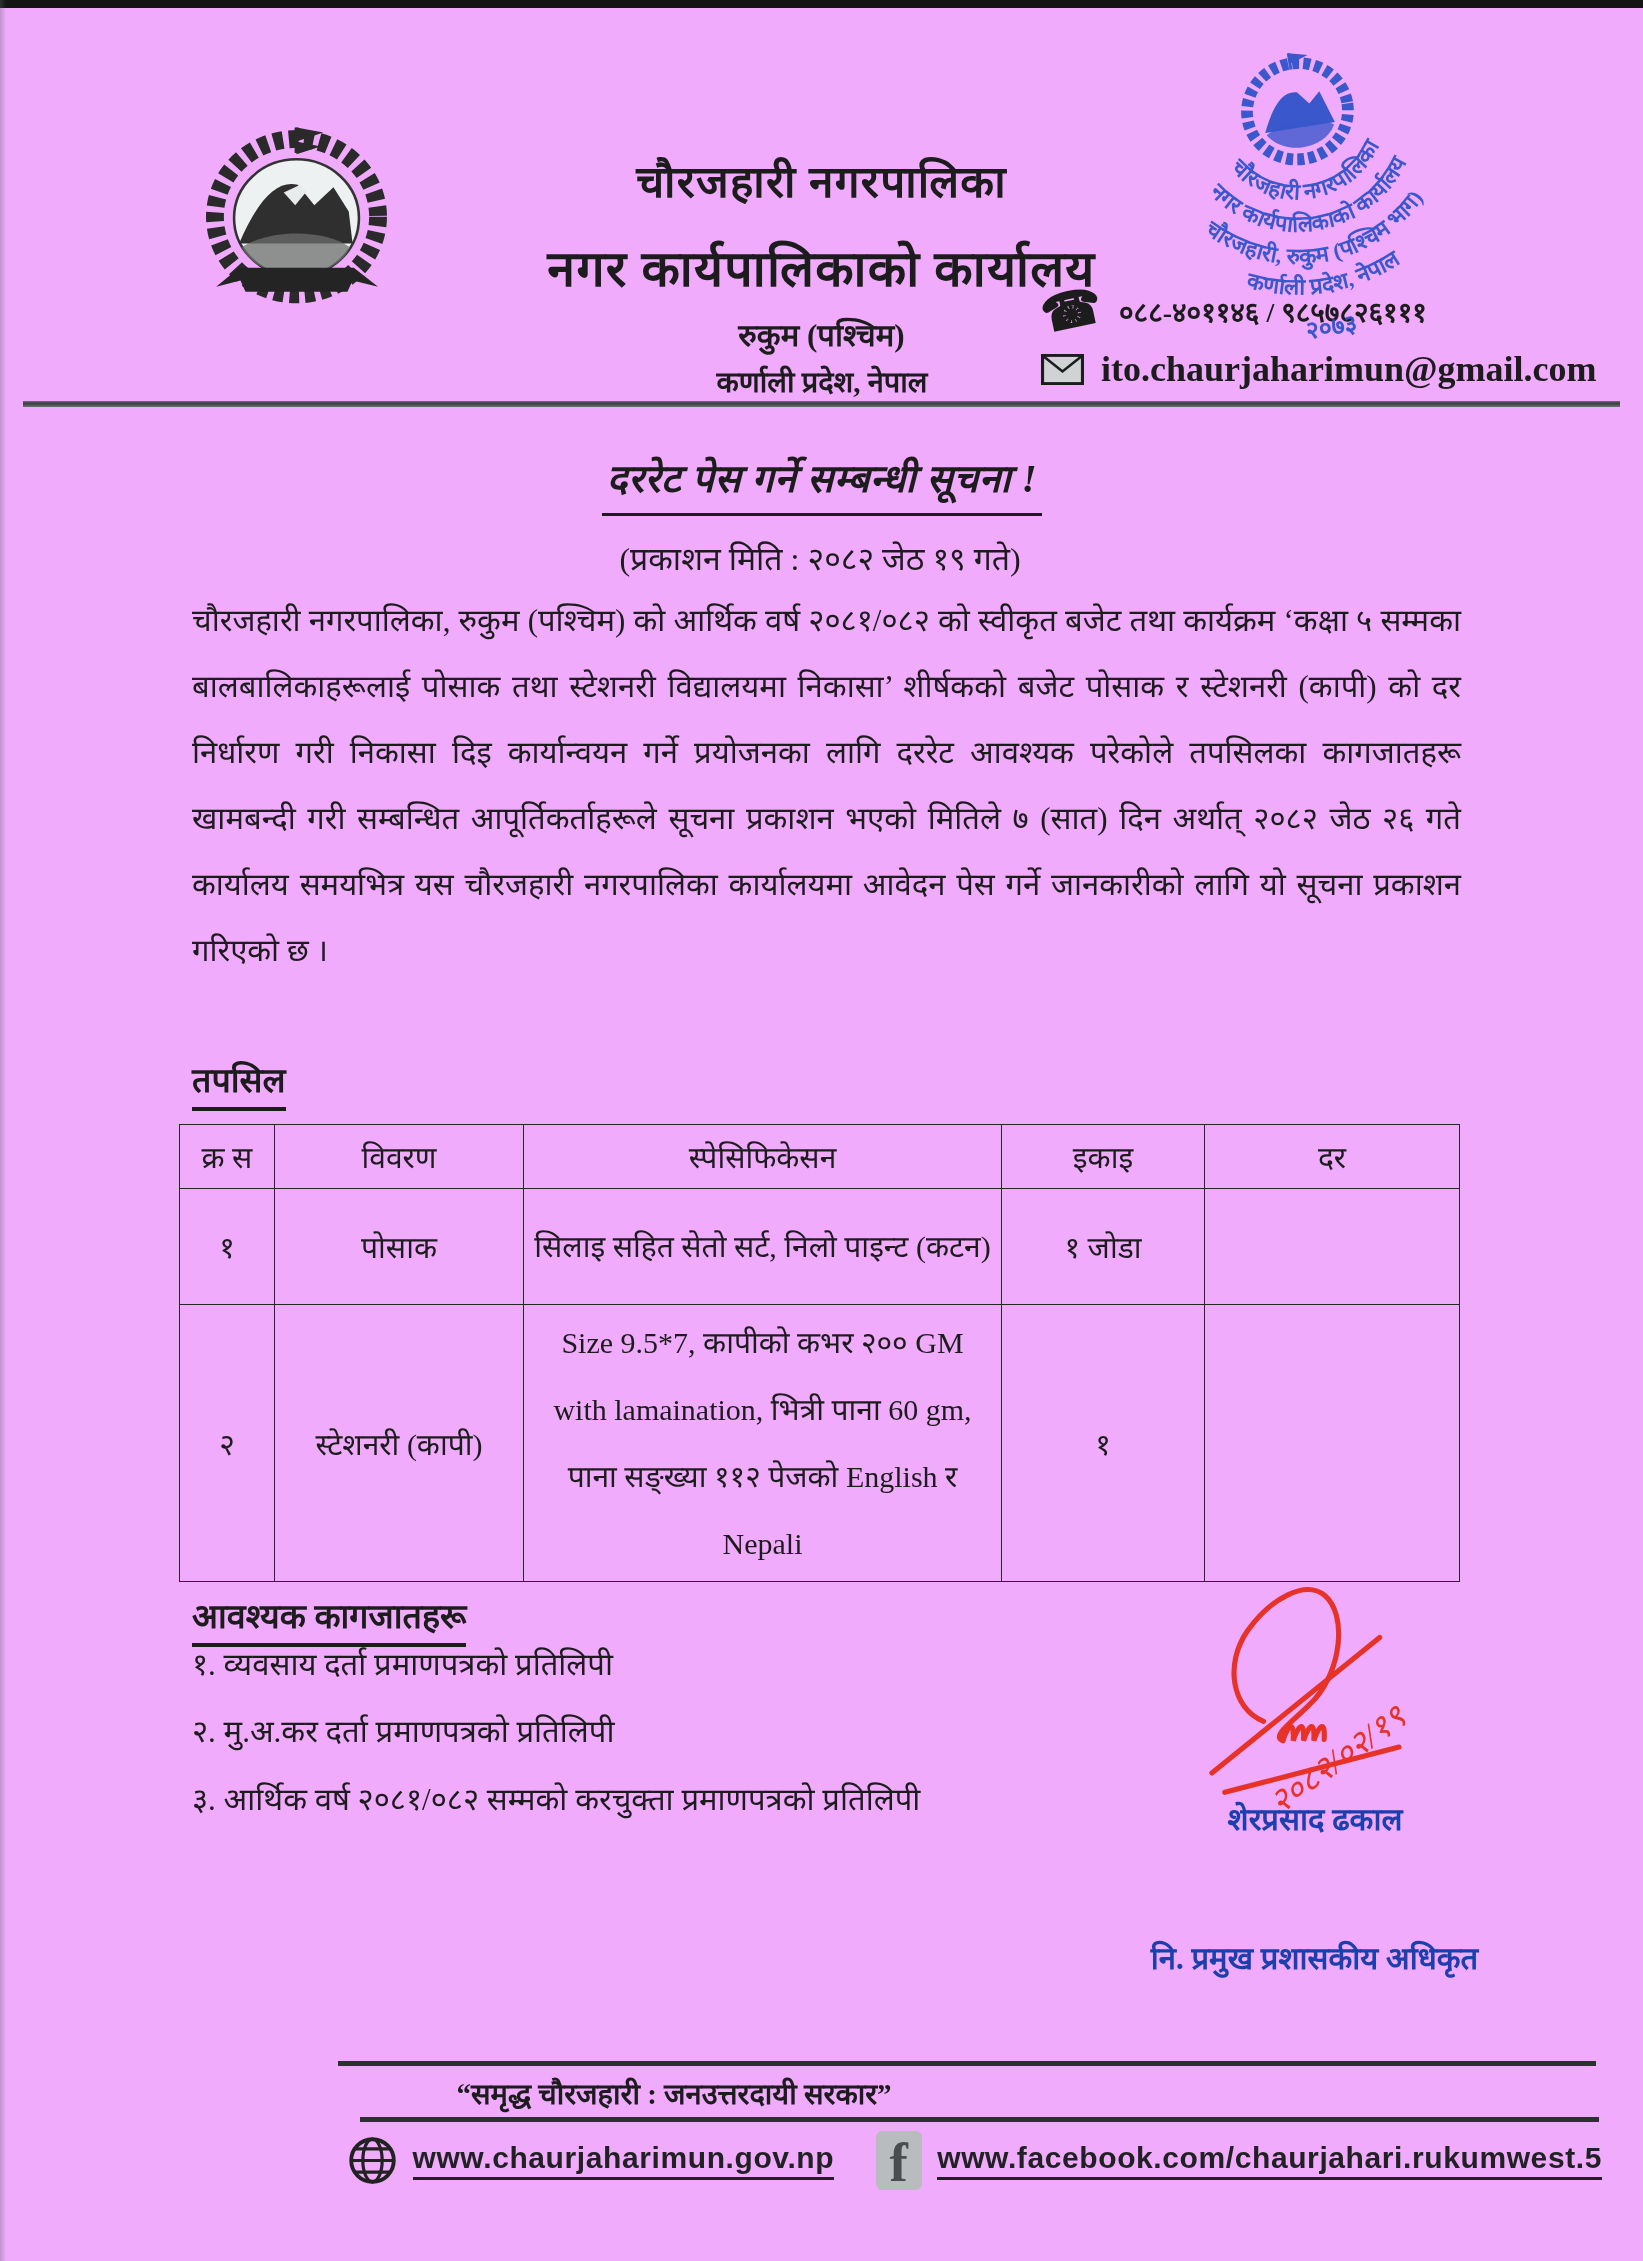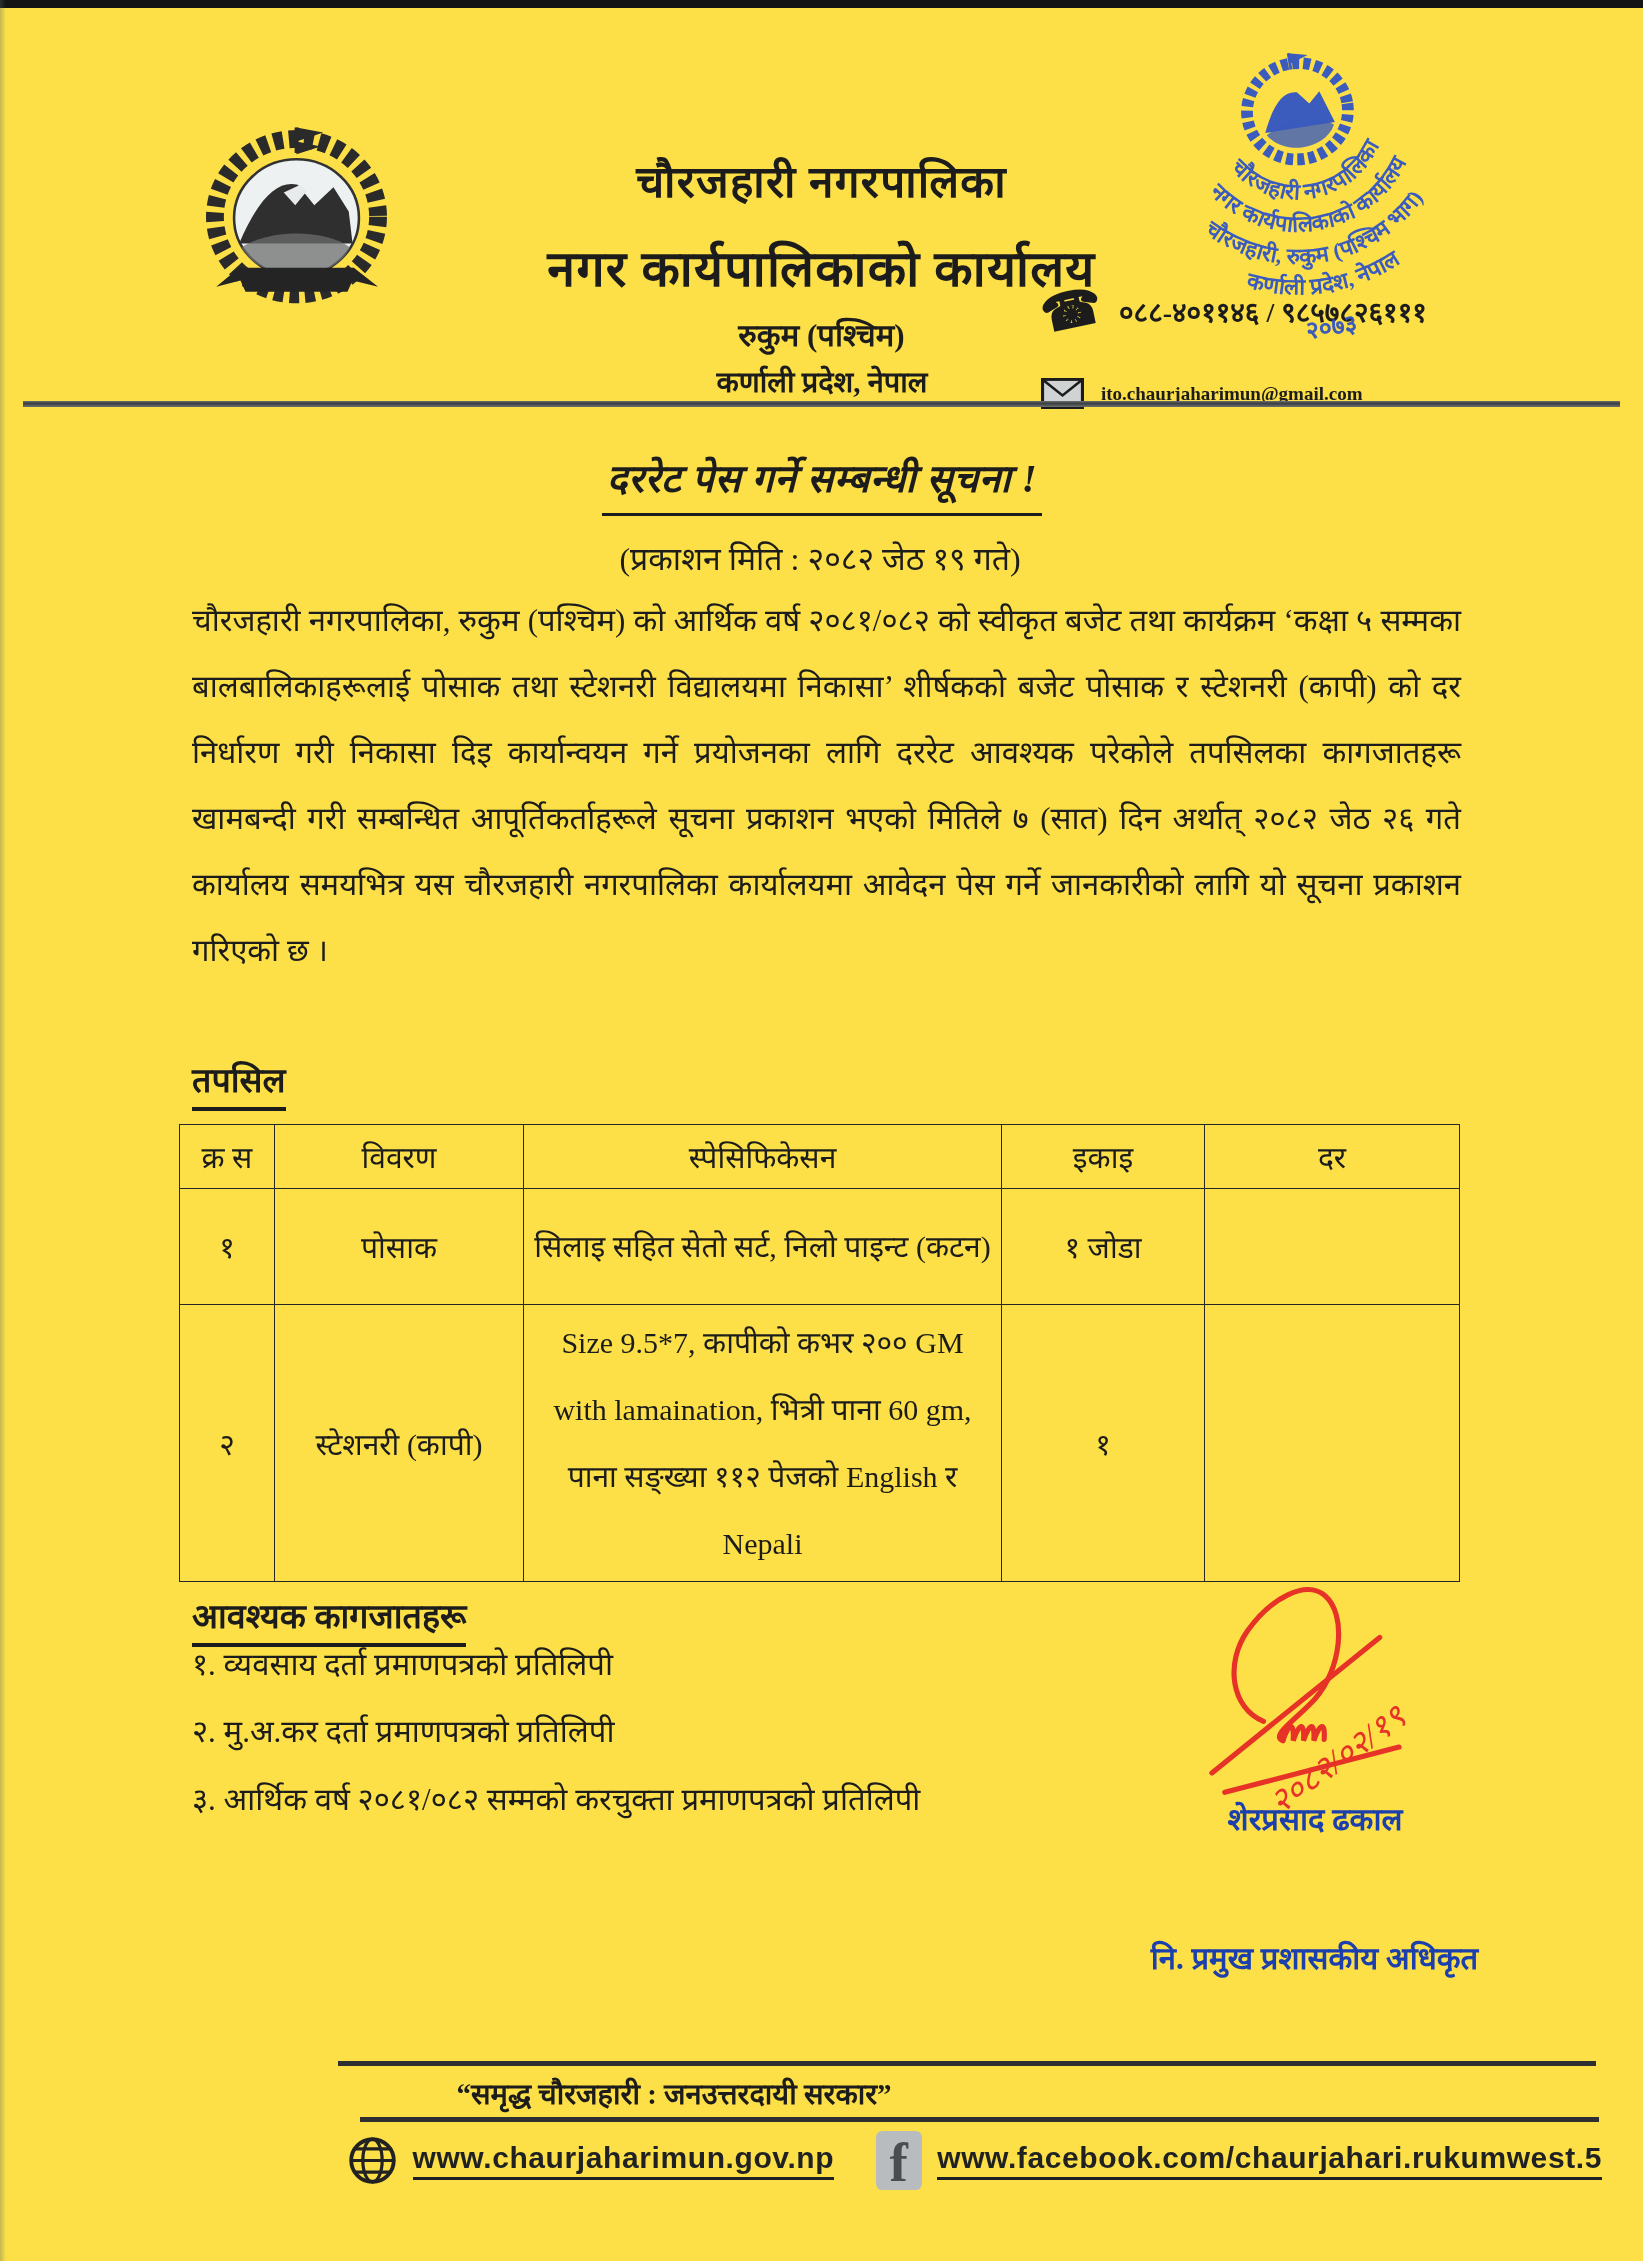--- a/index.html
+++ b/index.html
@@ -1,34 +1,34 @@
 <!DOCTYPE html>
 <html style="font-size:10.3px"><head>
 <meta charset="utf-8">
 <style>
   html,body{margin:0;padding:0;background:#d8dbdc;}
   .page{
-    position:relative;width:1644px;height:2261px;background:#fde047;
+    position:relative;width:1644px;height:2261px;background:#f0abfc;
     font-family:"Liberation Serif","DejaVu Serif",serif;color:#1c1c1c;overflow:hidden;
   }
   .topbar{position:absolute;top:0;left:0;width:1644px;height:8.4px;background:#141414;}
   .edge-shadow{position:absolute;top:0;left:0;width:6.4px;height:2261px;
     background:linear-gradient(to right,rgba(90,100,105,.35),rgba(90,100,105,0));}
 
   
   .emblem-left{position:absolute;left:188px;top:116px;width:217px;height:223px;}
   .hdr{position:absolute;text-align:center;font-weight:bold;}
   .hdr-muni{left:496px;top:150px;width:651px;font-size:44px;letter-spacing:1.3px;}
   .hdr-office{left:464px;top:233px;width:715px;font-size:50px;letter-spacing:1.3px;}
   .hdr-district{left:625px;top:313px;width:393px;font-size:31px;}
   .hdr-province{left:606px;top:361px;width:432px;font-size:29px;}
 
   .contact-row{position:absolute;display:flex;align-items:center;gap:17px;font-weight:bold;}
   .contact-phone{left:1041px;top:291px;font-size:28px;}
-  .contact-email{left:1041px;top:348px;font-size:19px;margin-top:30px;}
+  .contact-email{left:1041px;top:348px;font-size:36px;}
   .phone-glyph{font-size:49px;line-height:39px;transform:rotate(-12deg);}
 
   .stamp{position:absolute;left:1144px;top:18px;width:329px;height:361px;opacity:.92;}
 
   .hr-header{position:absolute;left:23px;top:401px;width:1597px;height:6.4px;
     background:linear-gradient(to bottom,#6a6f71,#3c3f40 40%,#6a6f71);}
 
   
   .title-wrap{position:absolute;left:0;top:450px;width:1644px;text-align:center;font-style:italic;}
   .title-text{display:inline-block;font-size:39px;font-weight:bold;

